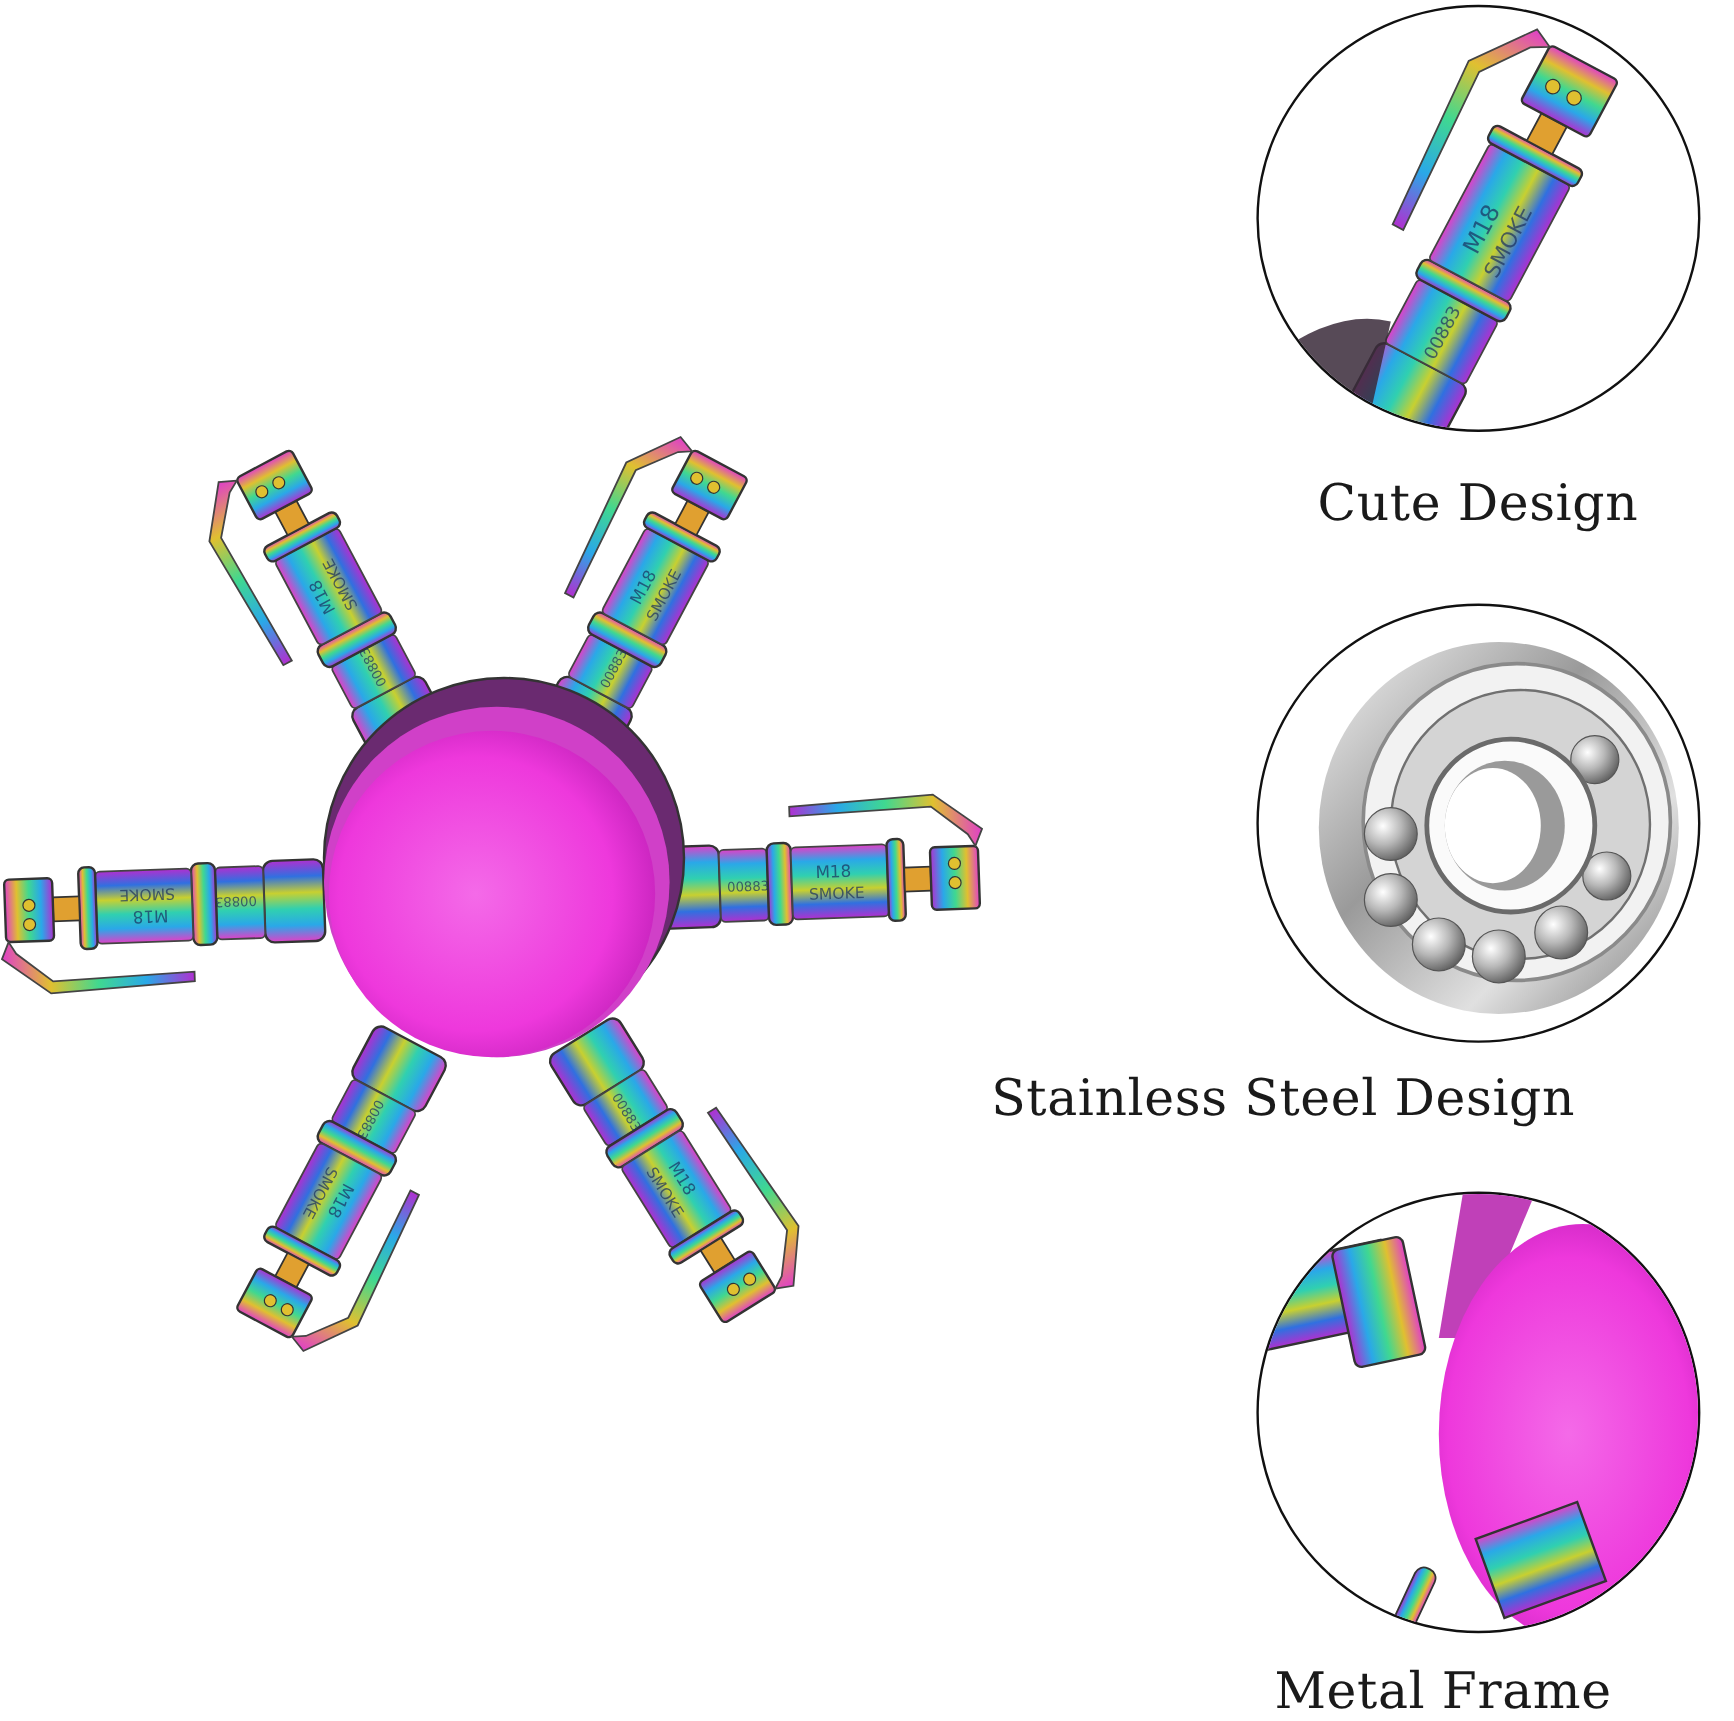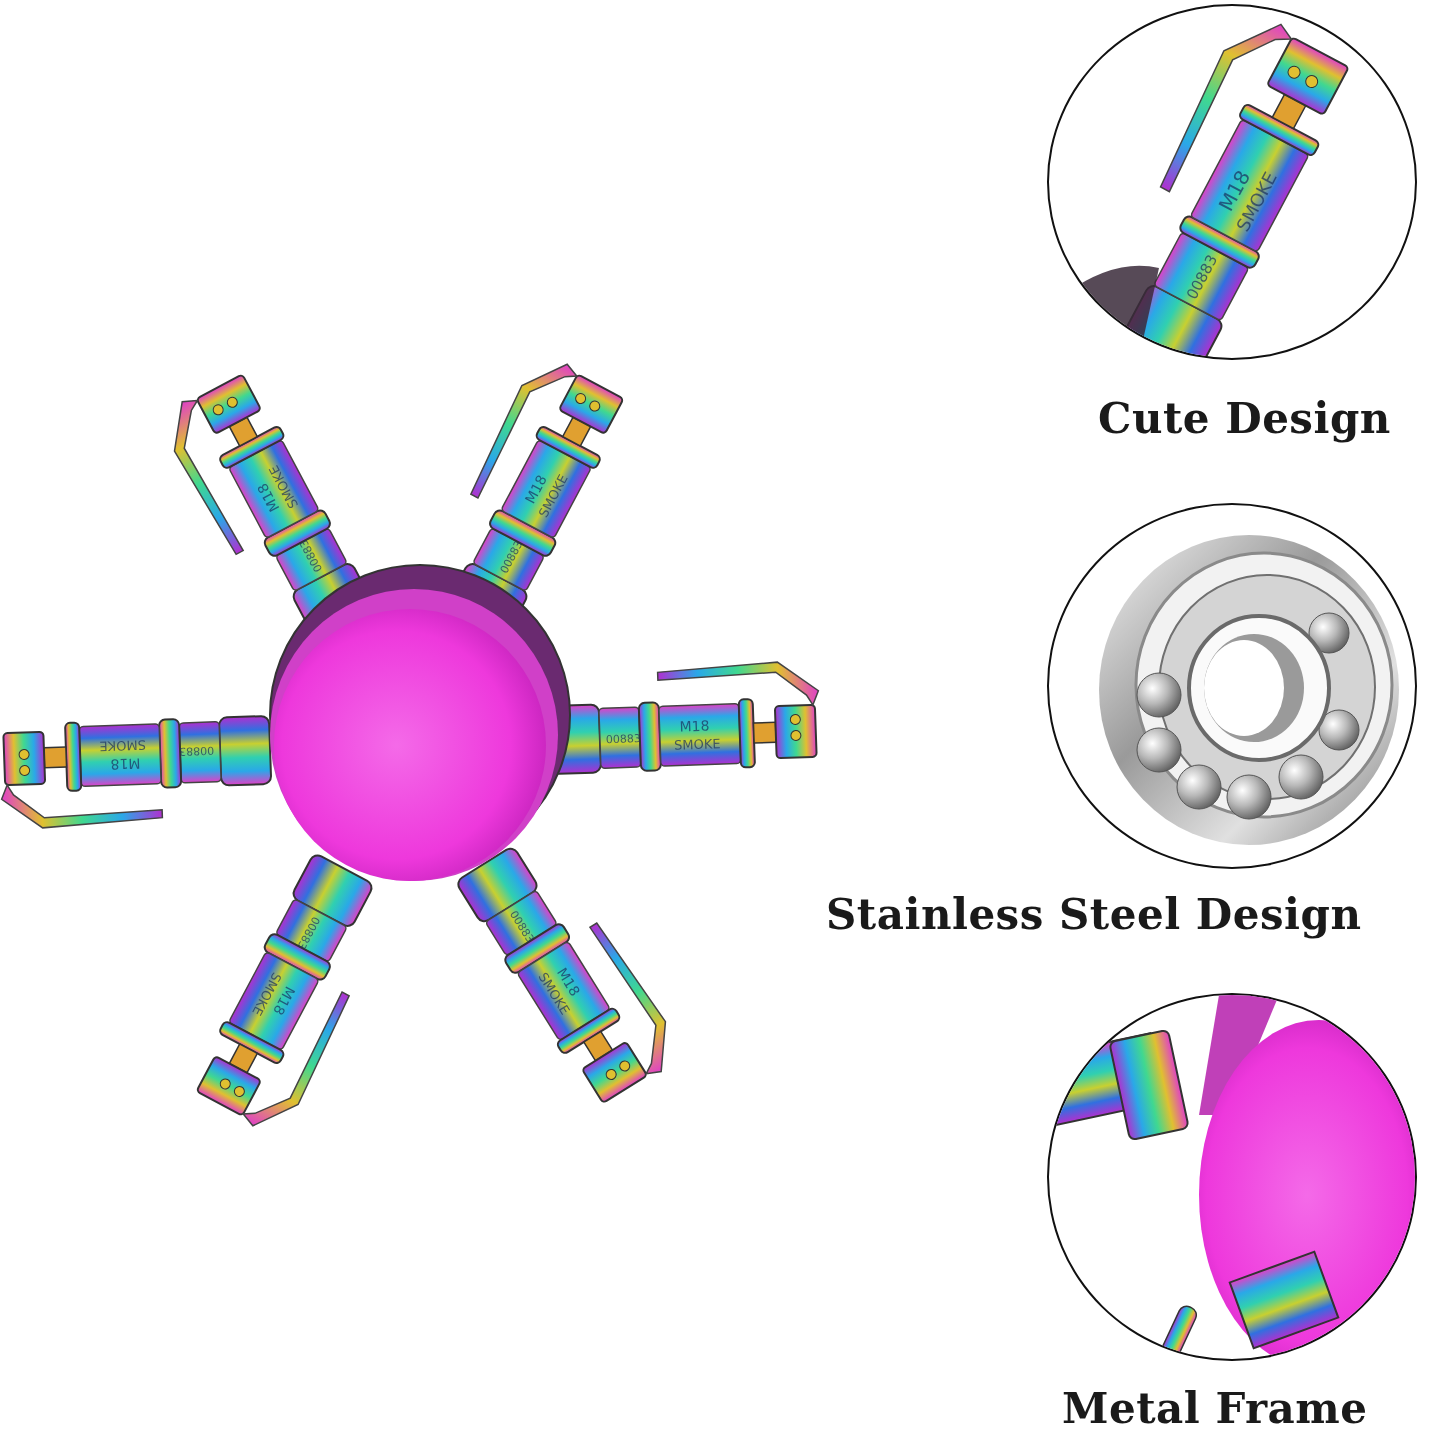--- a/index.html
+++ b/index.html
@@ -1,19 +1,19 @@
 <!DOCTYPE html>
 <html><head>
 <meta charset="utf-8">
 <style>
   html, body { margin:0; padding:0; background:#ffffff; }
   body { width:1445px; height:1434px; position:relative; overflow:hidden; font-family:"DejaVu Serif", serif; }
   .spinner { position:absolute; left:0; top:330px; width:880px; height:800px; }
   .inset { position:absolute; border-radius:50%; border:2px solid #111; background:#fff; overflow:hidden; }
-  .caption { position:absolute; font-family:"DejaVu Serif", serif; font-weight:bold; color:#1a1a1a; white-space:nowrap; letter-spacing:0.5px; }
+  .caption { position:absolute; font-family:"DejaVu Serif", serif; font-weight:normal; color:#1a1a1a; white-space:nowrap; letter-spacing:0.5px; }
   .cap1 { left:1098px; top:394px; font-size:42px; }
   .cap2 { left:826px; top:890px; font-size:42px; }
   .cap3 { left:1062px; top:1384px; font-size:42px; }
 </style>
 </head>
 <body>
 
 <svg width="0" height="0" style="position:absolute">
   <defs>
     <linearGradient id="rainbow" x1="0" y1="0" x2="0" y2="1">

